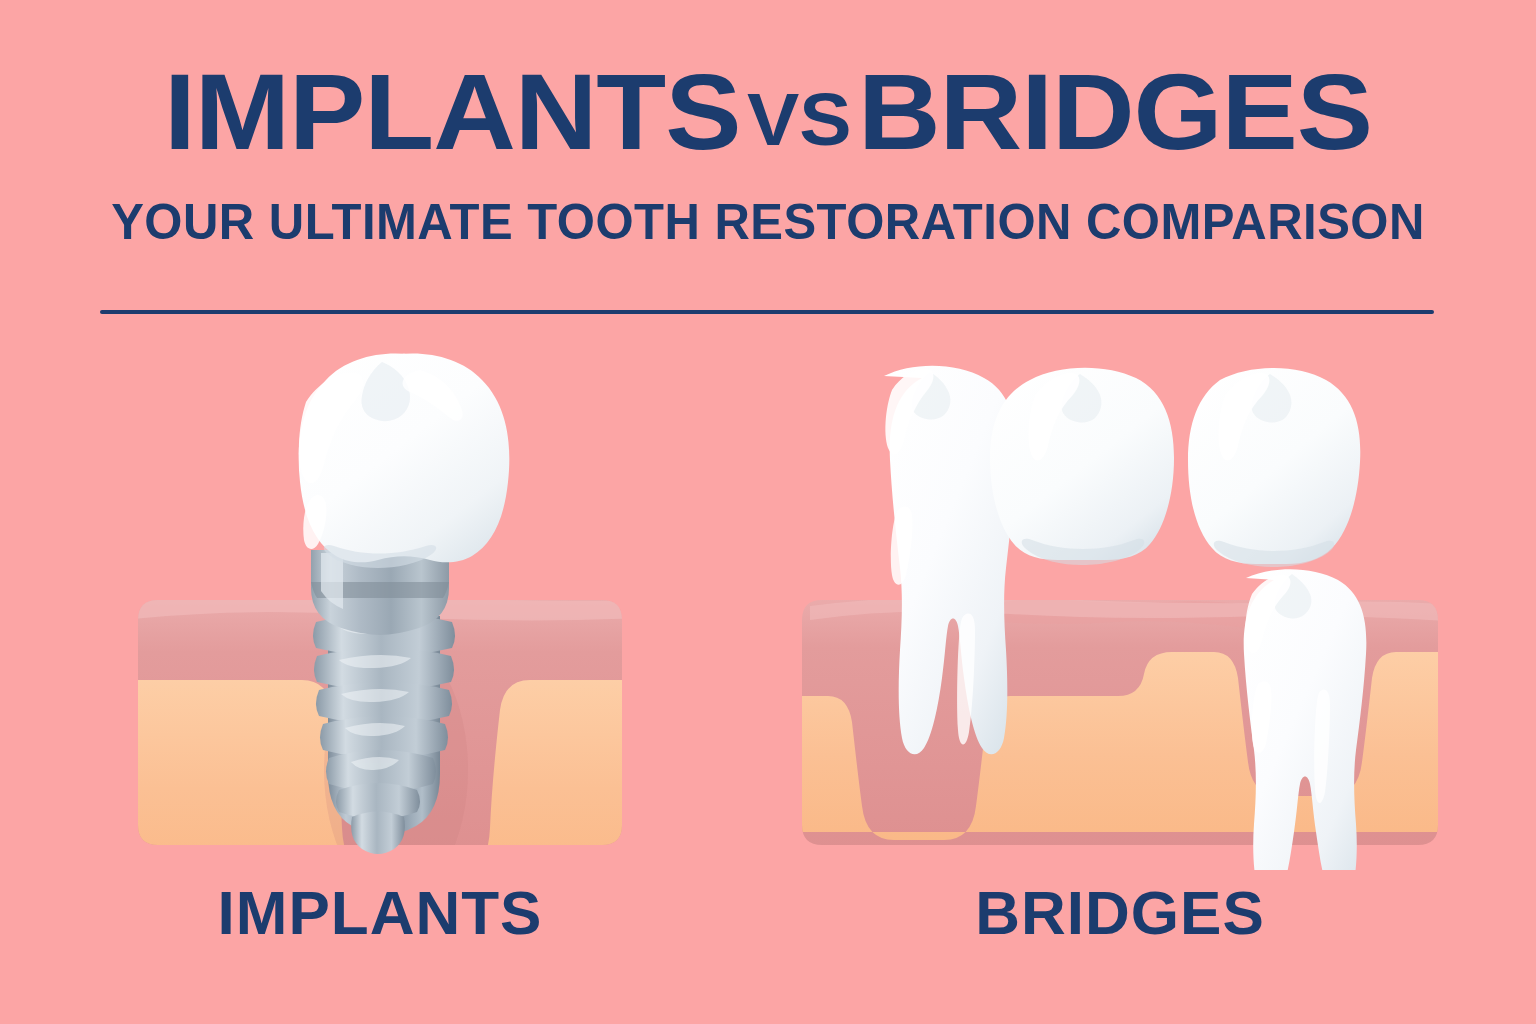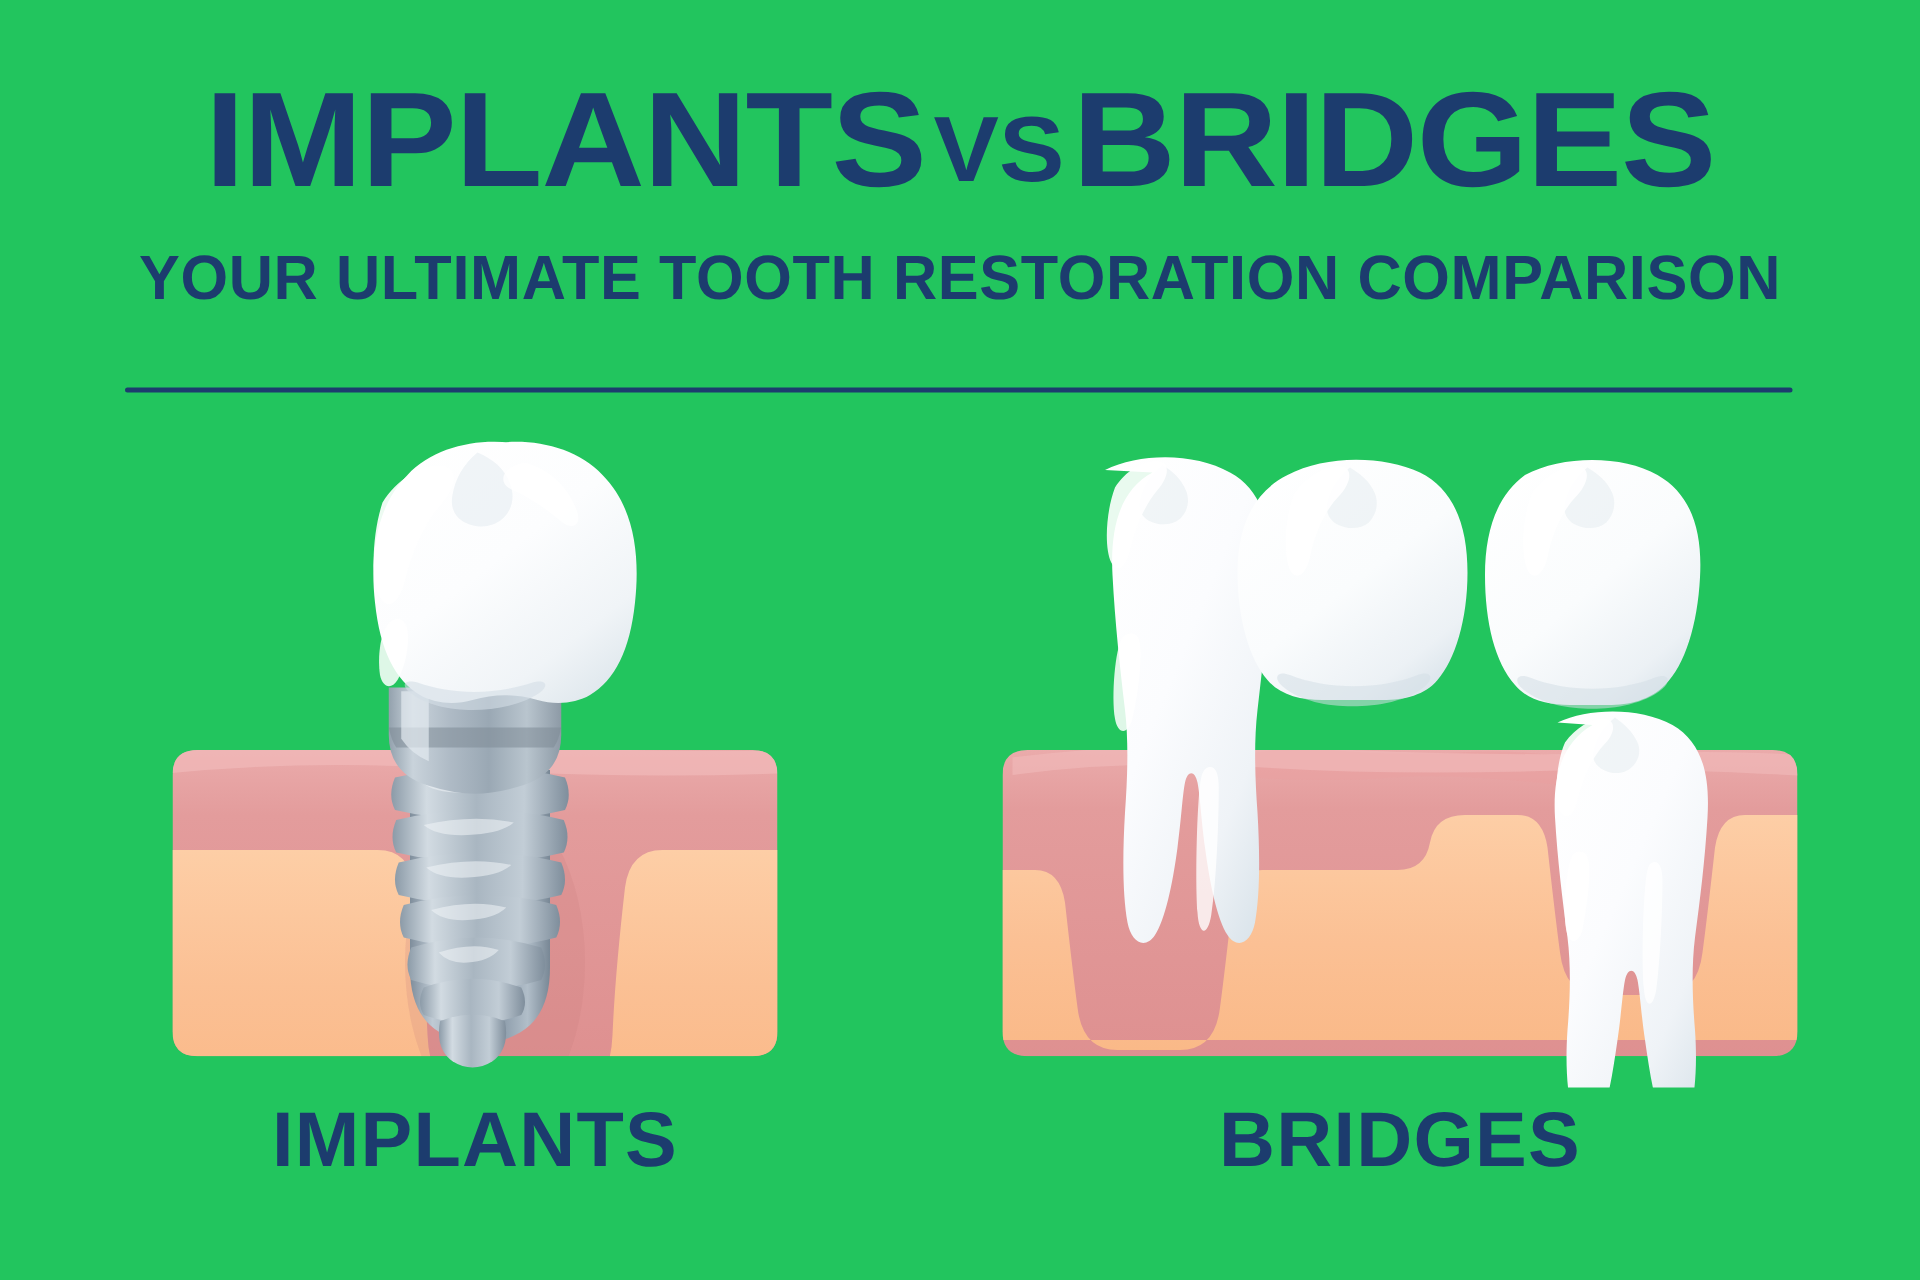--- a/index.html
+++ b/index.html
@@ -10,21 +10,21 @@
   body {
     width: 1536px;
     height: 1024px;
     overflow: hidden;
     font-family: "Liberation Sans", sans-serif;
     position: relative;
   }
   #stage {
     position: absolute;
     inset: 0;
-    background: #22c55e;
+    background: #fca5a5;
   }
 
   
   #header {
     position: absolute;
     left: 0;
     top: 0;
     width: 1536px;
     text-align: center;
   }

